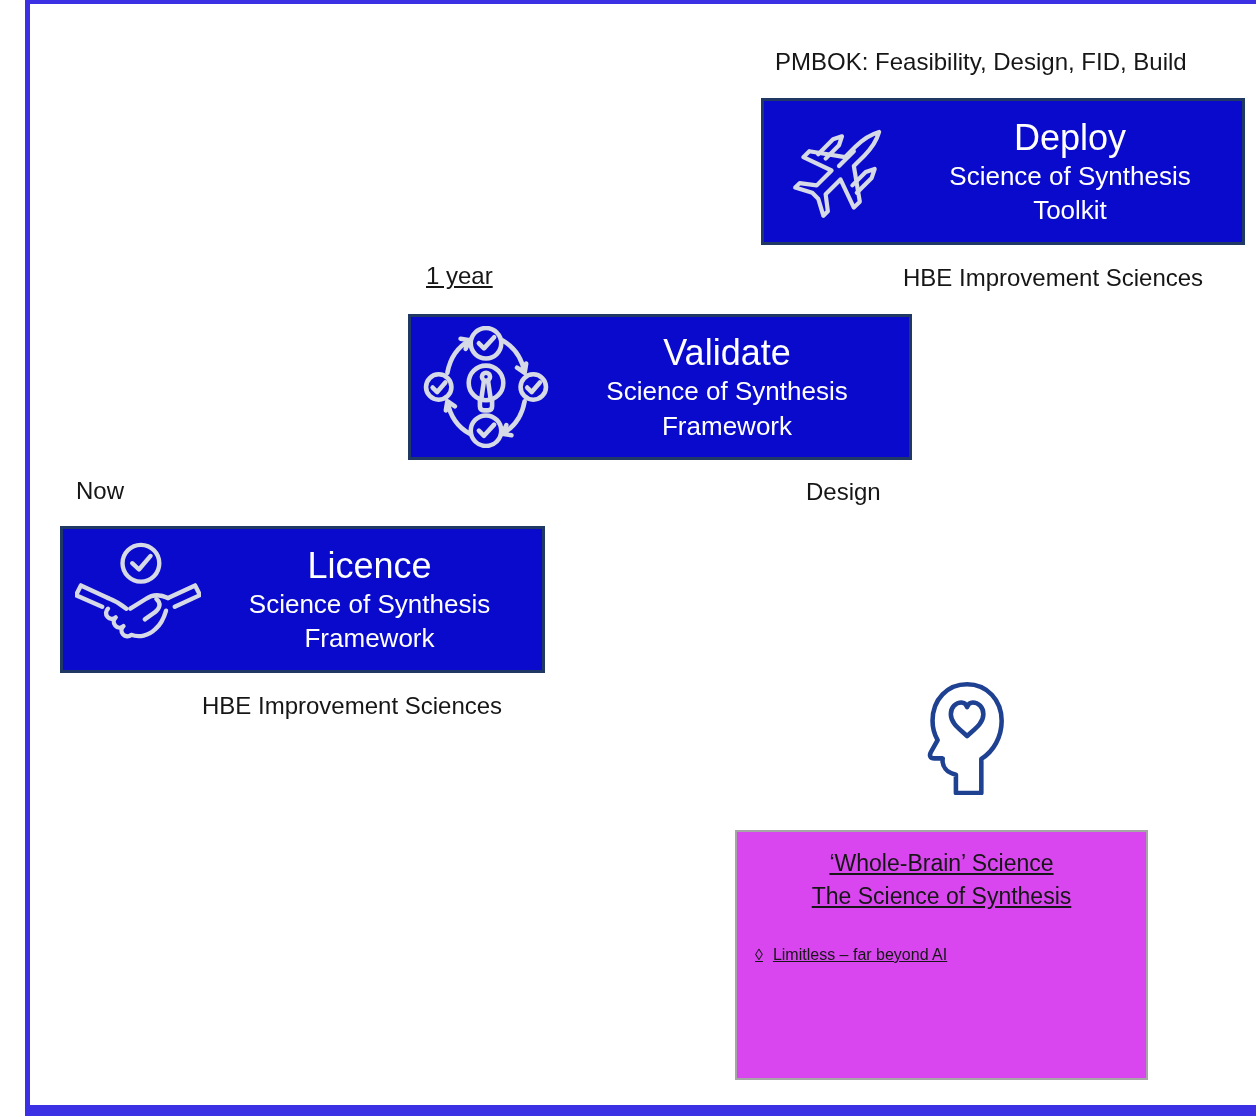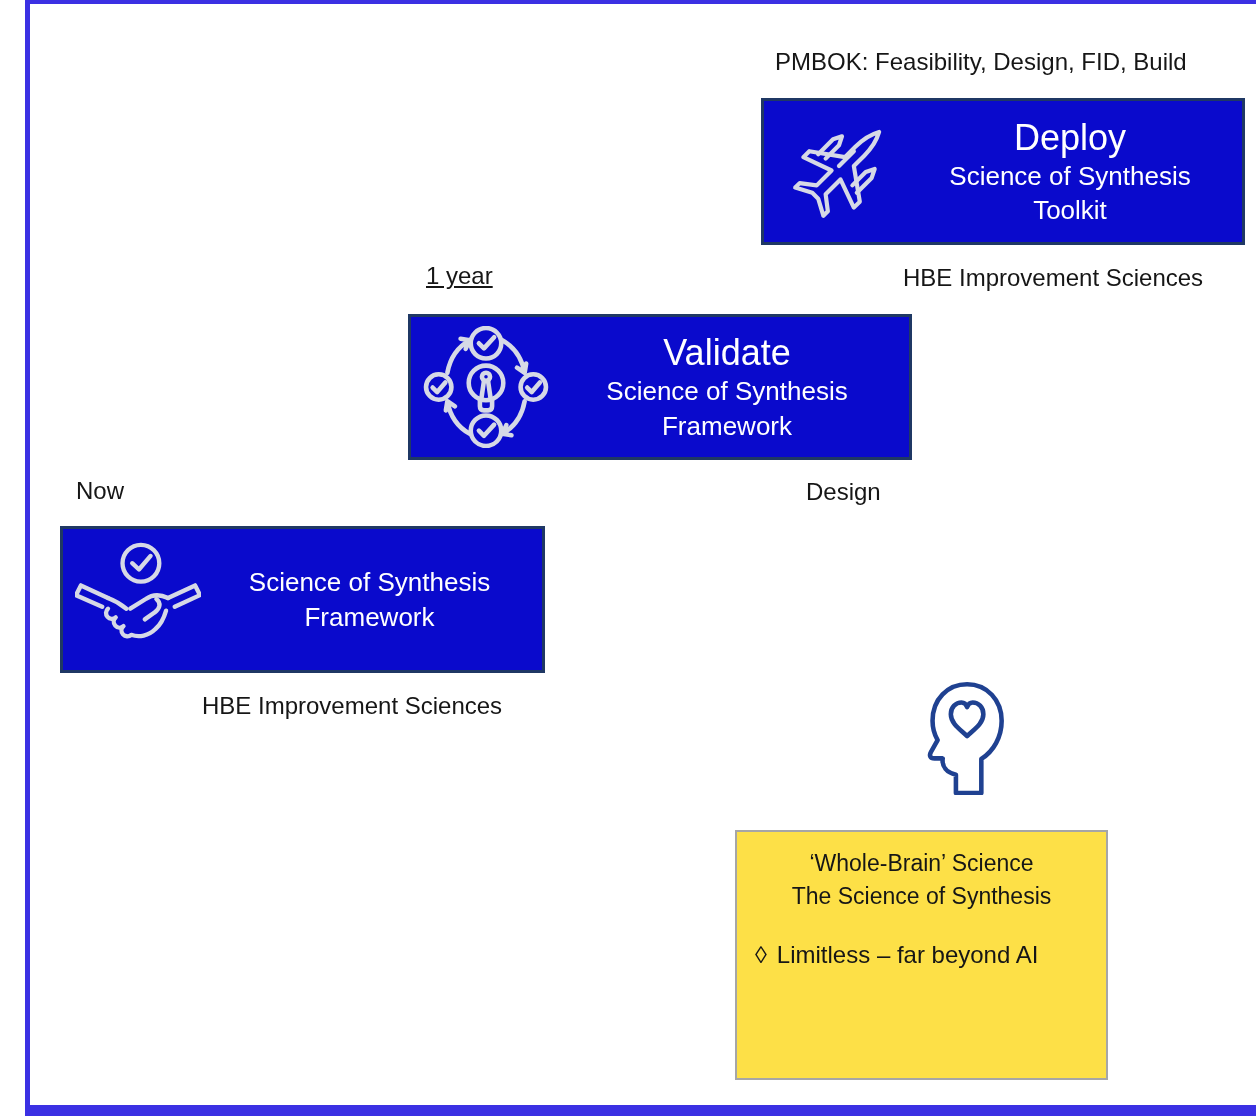--- a/index.html
+++ b/index.html
@@ -35,27 +35,28 @@
     align-items:center;
     justify-content:center;
   }
   .step-text { flex:1; text-align:center; padding-right:16px; }
   .step-title { font-size:36px; line-height:1.2; }
   .step-sub   { font-size:26px; line-height:1.32; }
   .head-icon-wrap { position:absolute; left:885px; top:667px; }
   .panel {
     position:absolute;
     left:705px; top:826px;
-    width:373px; height:250px;
-    background:#fde047;
+    width:413px; height:250px;
+    background:#d946ef;
     border:2px solid #a6a6a6;
     color:#161616;
+    text-decoration:underline;
   }
   .panel-headings { text-align:center; padding-top:15px; font-size:23px; line-height:33px; }
-  .panel-bullets  { padding:25px 8px 0 18px; font-size:24px; line-height:33px; }
+  .panel-bullets  { padding:25px 8px 0 18px; font-size:16px; line-height:33px; }
   .bullet-row { white-space:nowrap; }
   .bullet-glyph { margin-right:10px; }
   svg { display:block; }
 </style>
 </head>
 <body>
 
 <div class="canvas">
 
   <div class="label" style="left:745px; top:44px;">PMBOK: Feasibility, Design, FID, Build</div>
@@ -124,20 +125,21 @@
         <path d="M 124,48 L 96,61 M 129,58 L 103,70 M 124,48 L 129,58"></path>
         <path d="M 6,48 L 34,61 M 1,58 L 28,70 M 6,48 L 1,58"></path>
         <path d="M 96,61 C 88,57 80,57 73,62 L 57,72"></path>
         <path d="M 84,62 C 89,66 88,72 82,76 L 72,83"></path>
         <path d="M 34,61 C 42,64 48,68 53,72"></path>
         <path d="M 34,72 a 6,6 0 0 0 8,9 a 6,6 0 0 0 8,9 a 6,6 0 0 0 8,9
                  C 66,102 76,100 83,93 C 89,88 92,81 94,74"></path>
       </svg>
     </div>
     <div class="step-text">
+      <div class="step-title">Licence</div>
       <div class="step-sub">Science of Synthesis</div>
       <div class="step-sub">Framework</div>
     </div>
   </div>
 
   <div class="label" style="left:172px; top:688px;">HBE Improvement Sciences</div>
 
   <div class="head-icon-wrap">
     <svg width="92" height="124" viewBox="0 0 90 122" fill="none" stroke="#1f4191" stroke-width="4.5" stroke-linejoin="round" stroke-linecap="round">
       <path d="M 40,120 L 40,102 C 31,100 26,94 27,86 L 19,86 C 14.5,86 13.5,83 15.5,79.5

